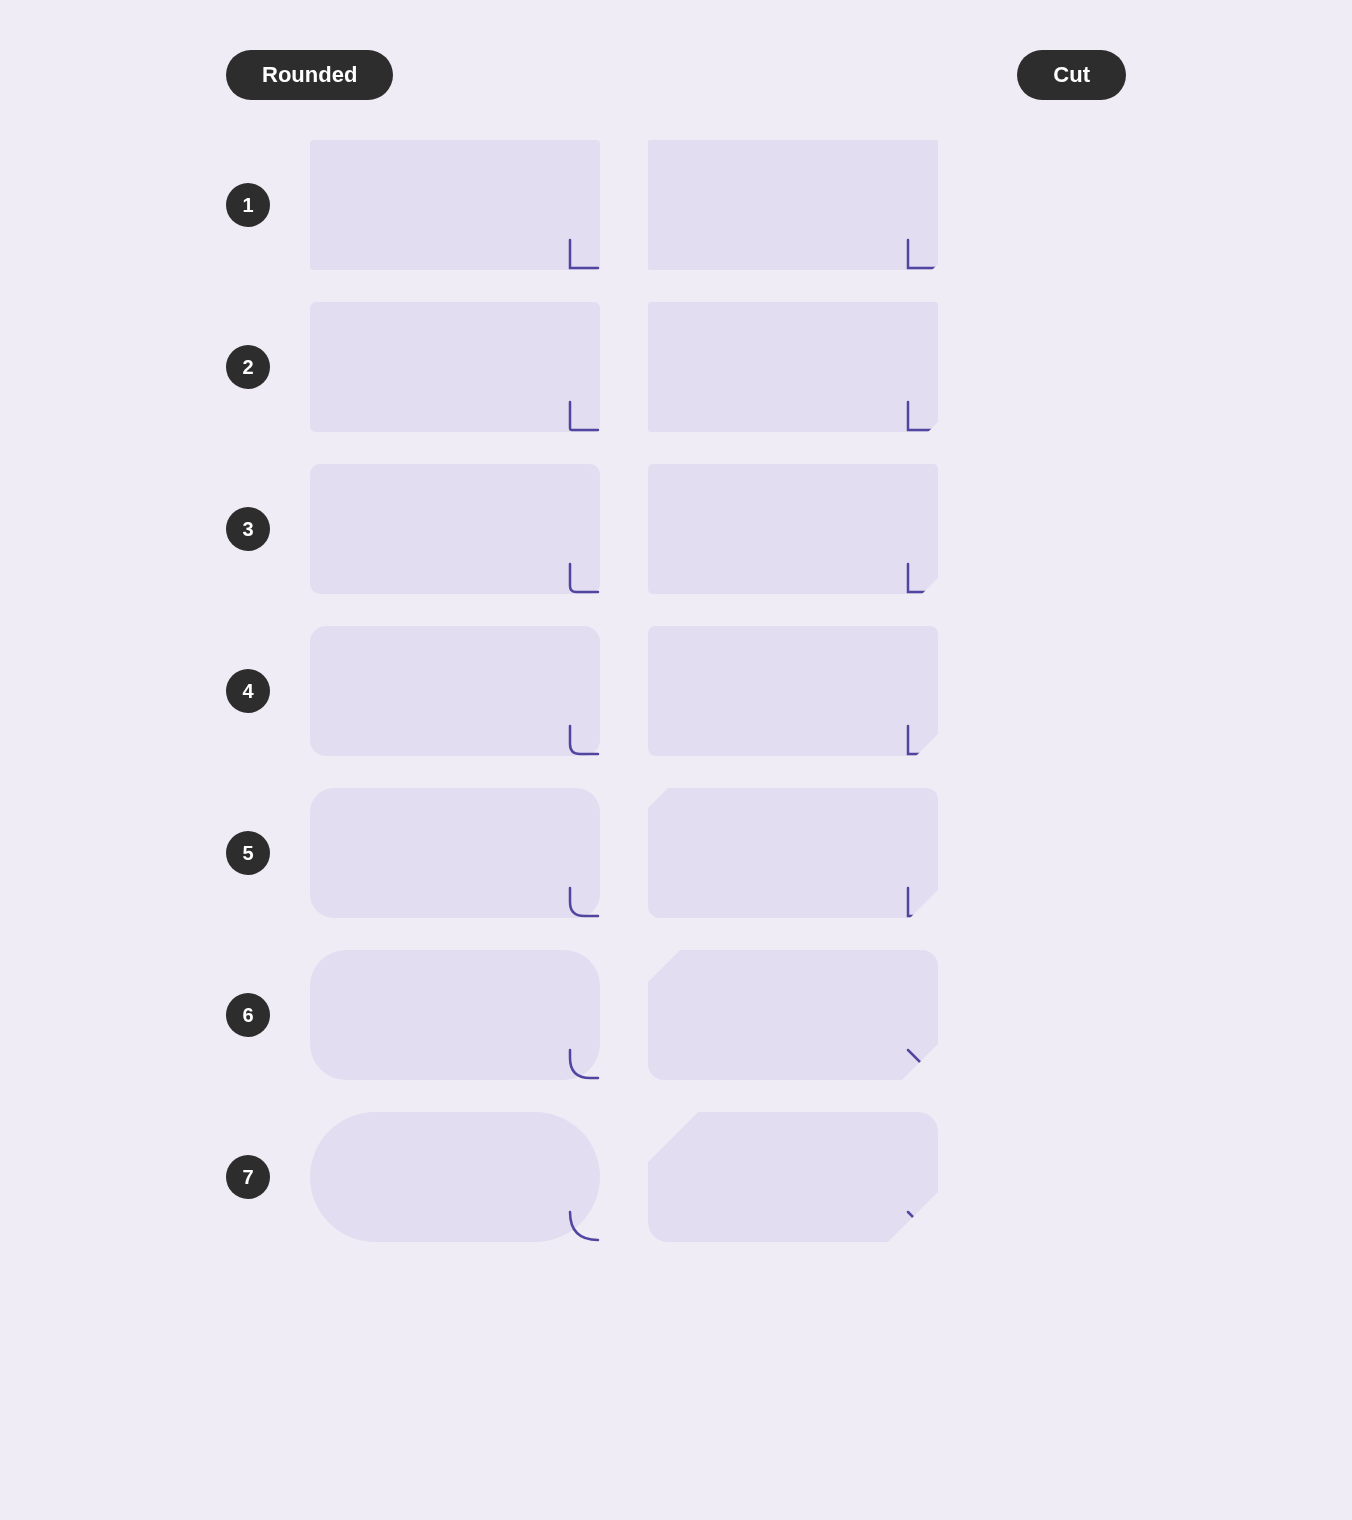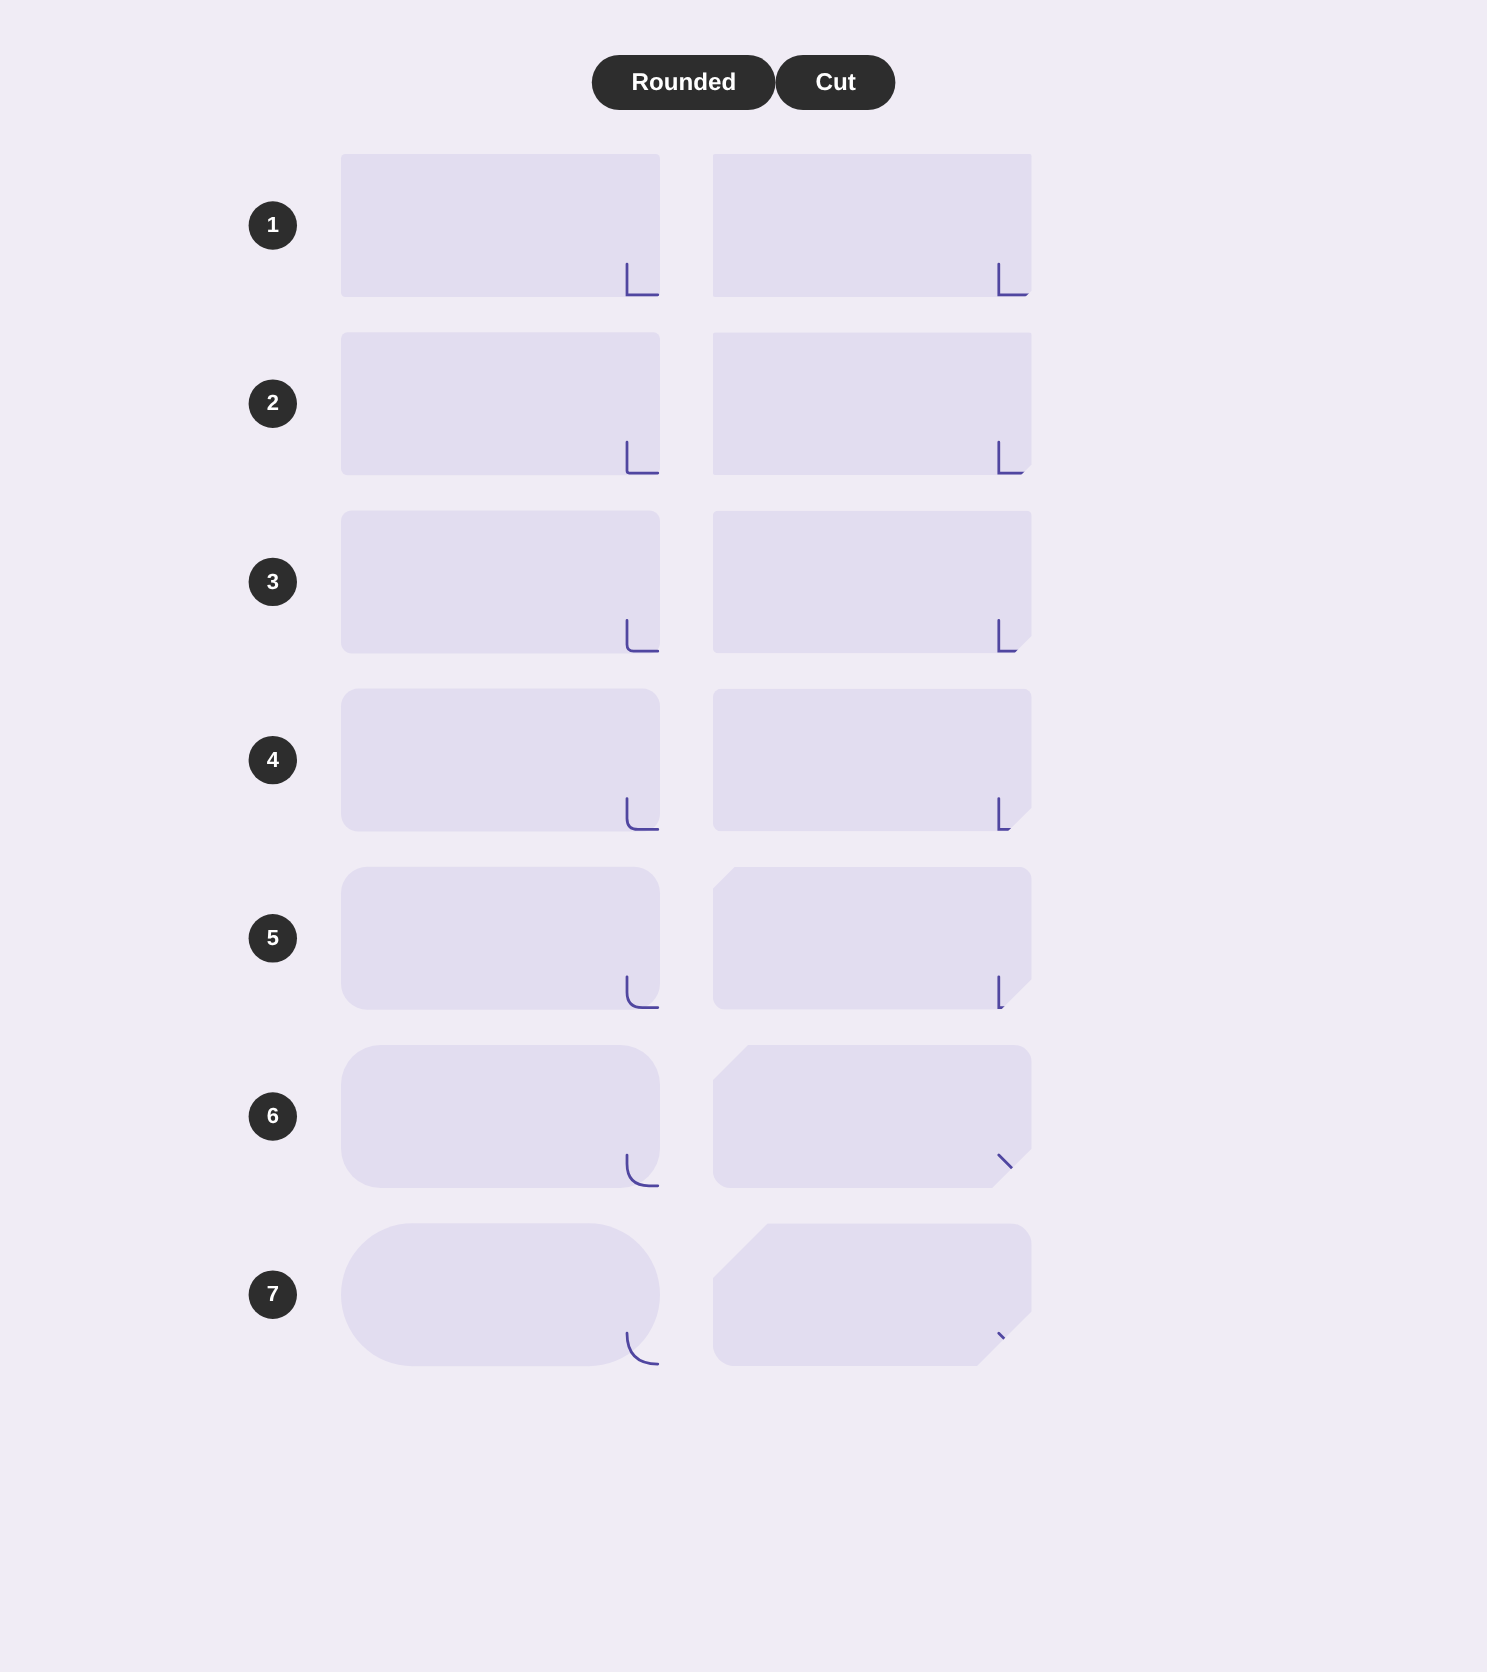--- a/index.html
+++ b/index.html
@@ -17,21 +17,21 @@
       flex-direction: column;
       align-items: center;
       padding-top: 50px;
       padding-bottom: 80px;
     }
 
     
     .header-row {
       display: flex;
       width: 900px;
-      justify-content: center;
+      justify-content: space-between;
       margin-bottom: 40px;
     }
 
     .header-badge {
       background-color: #2d2d2d;
       color: #ffffff;
       font-size: 22px;
       font-weight: 600;
       padding: 12px 36px;
       border-radius: 50px;

